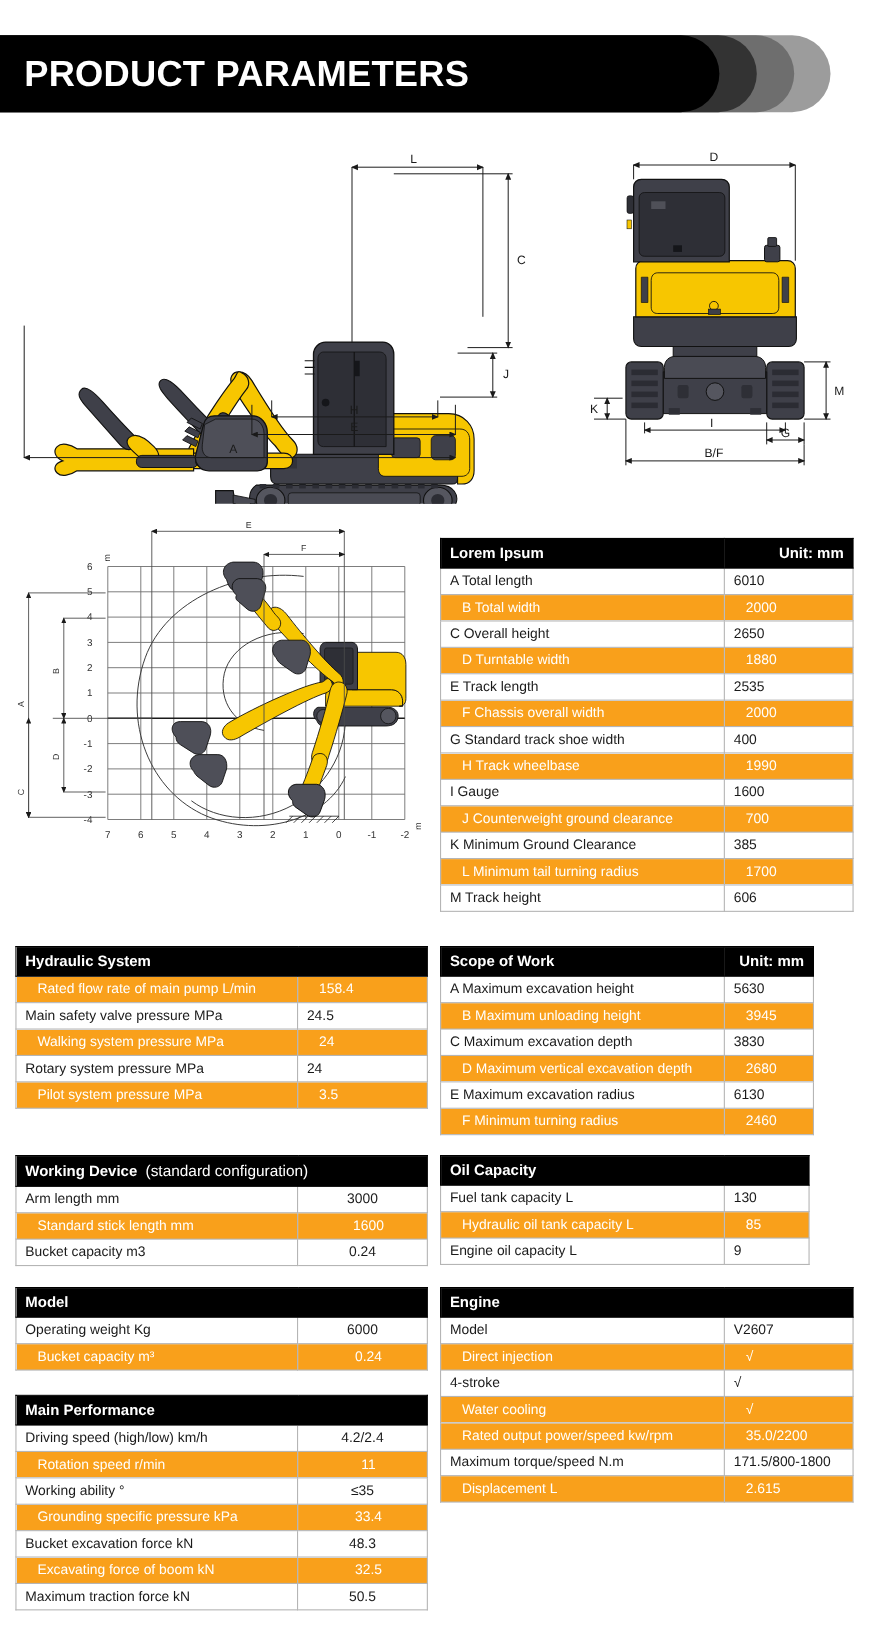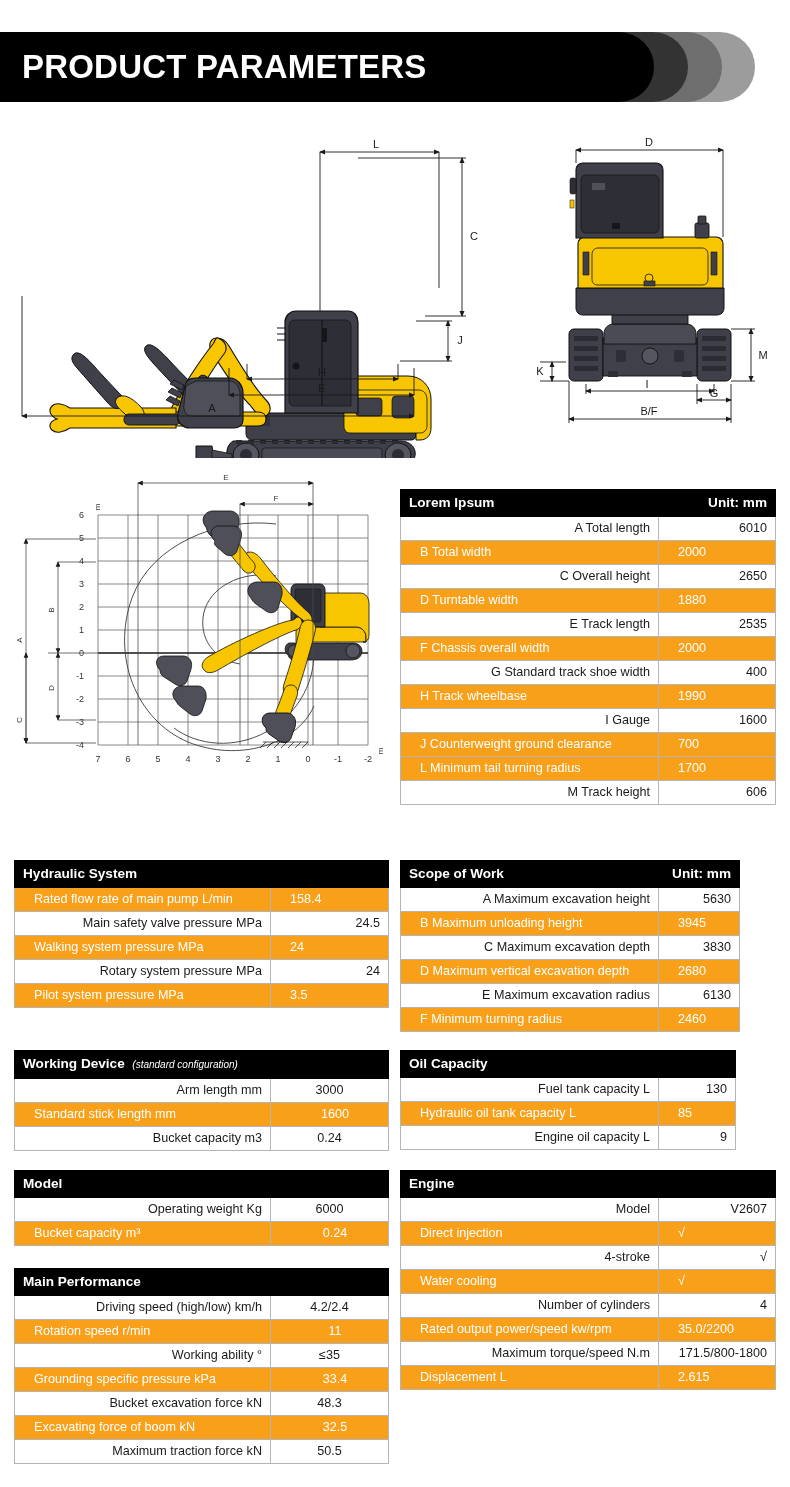--- a/index.html
+++ b/index.html
@@ -59,25 +59,25 @@
   .tbl thead th {
     background: #000000;
     color: #ffffff;
     font-weight: bold;
     font-size: 13.6px;
     height: 26px; line-height: 26px;
     border: 1px solid #000;
     text-align: left;
   }
   .tbl thead th.unit { text-align: right; }
-  .tbl tbody tr.w td { background: #ffffff; color: #1a1a1a; text-align: right; }
+  .tbl tbody tr.w td { background: #ffffff; color: #1a1a1a; }
   .tbl tbody tr.o td { background: #f9a01b; color: #ffffff; padding-left: 19px; }
   .tbl td.val { text-align: left; }
   .tbl td.val.center { text-align: center; }
-  .subhead { font-weight: normal; font-size: 10px; font-style: italic; }
+  .subhead { font-weight: normal; font-size: 14px; }
 
   
   #tbl-dimensions { left: 400px; top: 489px; width: 376px; }
   #tbl-dimensions col.c1 { width: 258px; }
   #tbl-hydraulic { left: 14px; top: 860px; width: 375px; }
   #tbl-hydraulic col.c1 { width: 256px; }
   #tbl-scope { left: 400px; top: 860px; width: 340px; }
   #tbl-scope col.c1 { width: 258px; }
   #tbl-working-device { left: 14px; top: 1050px; width: 375px; }
   #tbl-working-device col.c1 { width: 256px; }
@@ -504,20 +504,24 @@
           <td class="val">1990</td>
         </tr>
       <tr class="w">
           <td>I Gauge</td>
           <td class="val">1600</td>
         </tr>
       <tr class="o">
           <td>J Counterweight ground clearance</td>
           <td class="val">700</td>
         </tr>
+      <tr class="w">
+          <td>K Minimum Ground Clearance</td>
+          <td class="val">385</td>
+        </tr>
       <tr class="o">
           <td>L Minimum tail turning radius</td>
           <td class="val">1700</td>
         </tr>
       <tr class="w">
           <td>M Track height</td>
           <td class="val">606</td>
         </tr>
     </tbody>
   </table>
@@ -689,24 +693,20 @@
           <td class="val">√</td>
         </tr>
       <tr class="w">
           <td>4-stroke</td>
           <td class="val">√</td>
         </tr>
       <tr class="o">
           <td>Water cooling</td>
           <td class="val">√</td>
         </tr>
-      <tr class="w">
-          <td>Number of cylinders</td>
-          <td class="val">4</td>
-        </tr>
       <tr class="o">
           <td>Rated output power/speed kw/rpm</td>
           <td class="val">35.0/2200</td>
         </tr>
       <tr class="w">
           <td>Maximum torque/speed N.m</td>
           <td class="val">171.5/800-1800</td>
         </tr>
       <tr class="o">
           <td>Displacement L</td>

